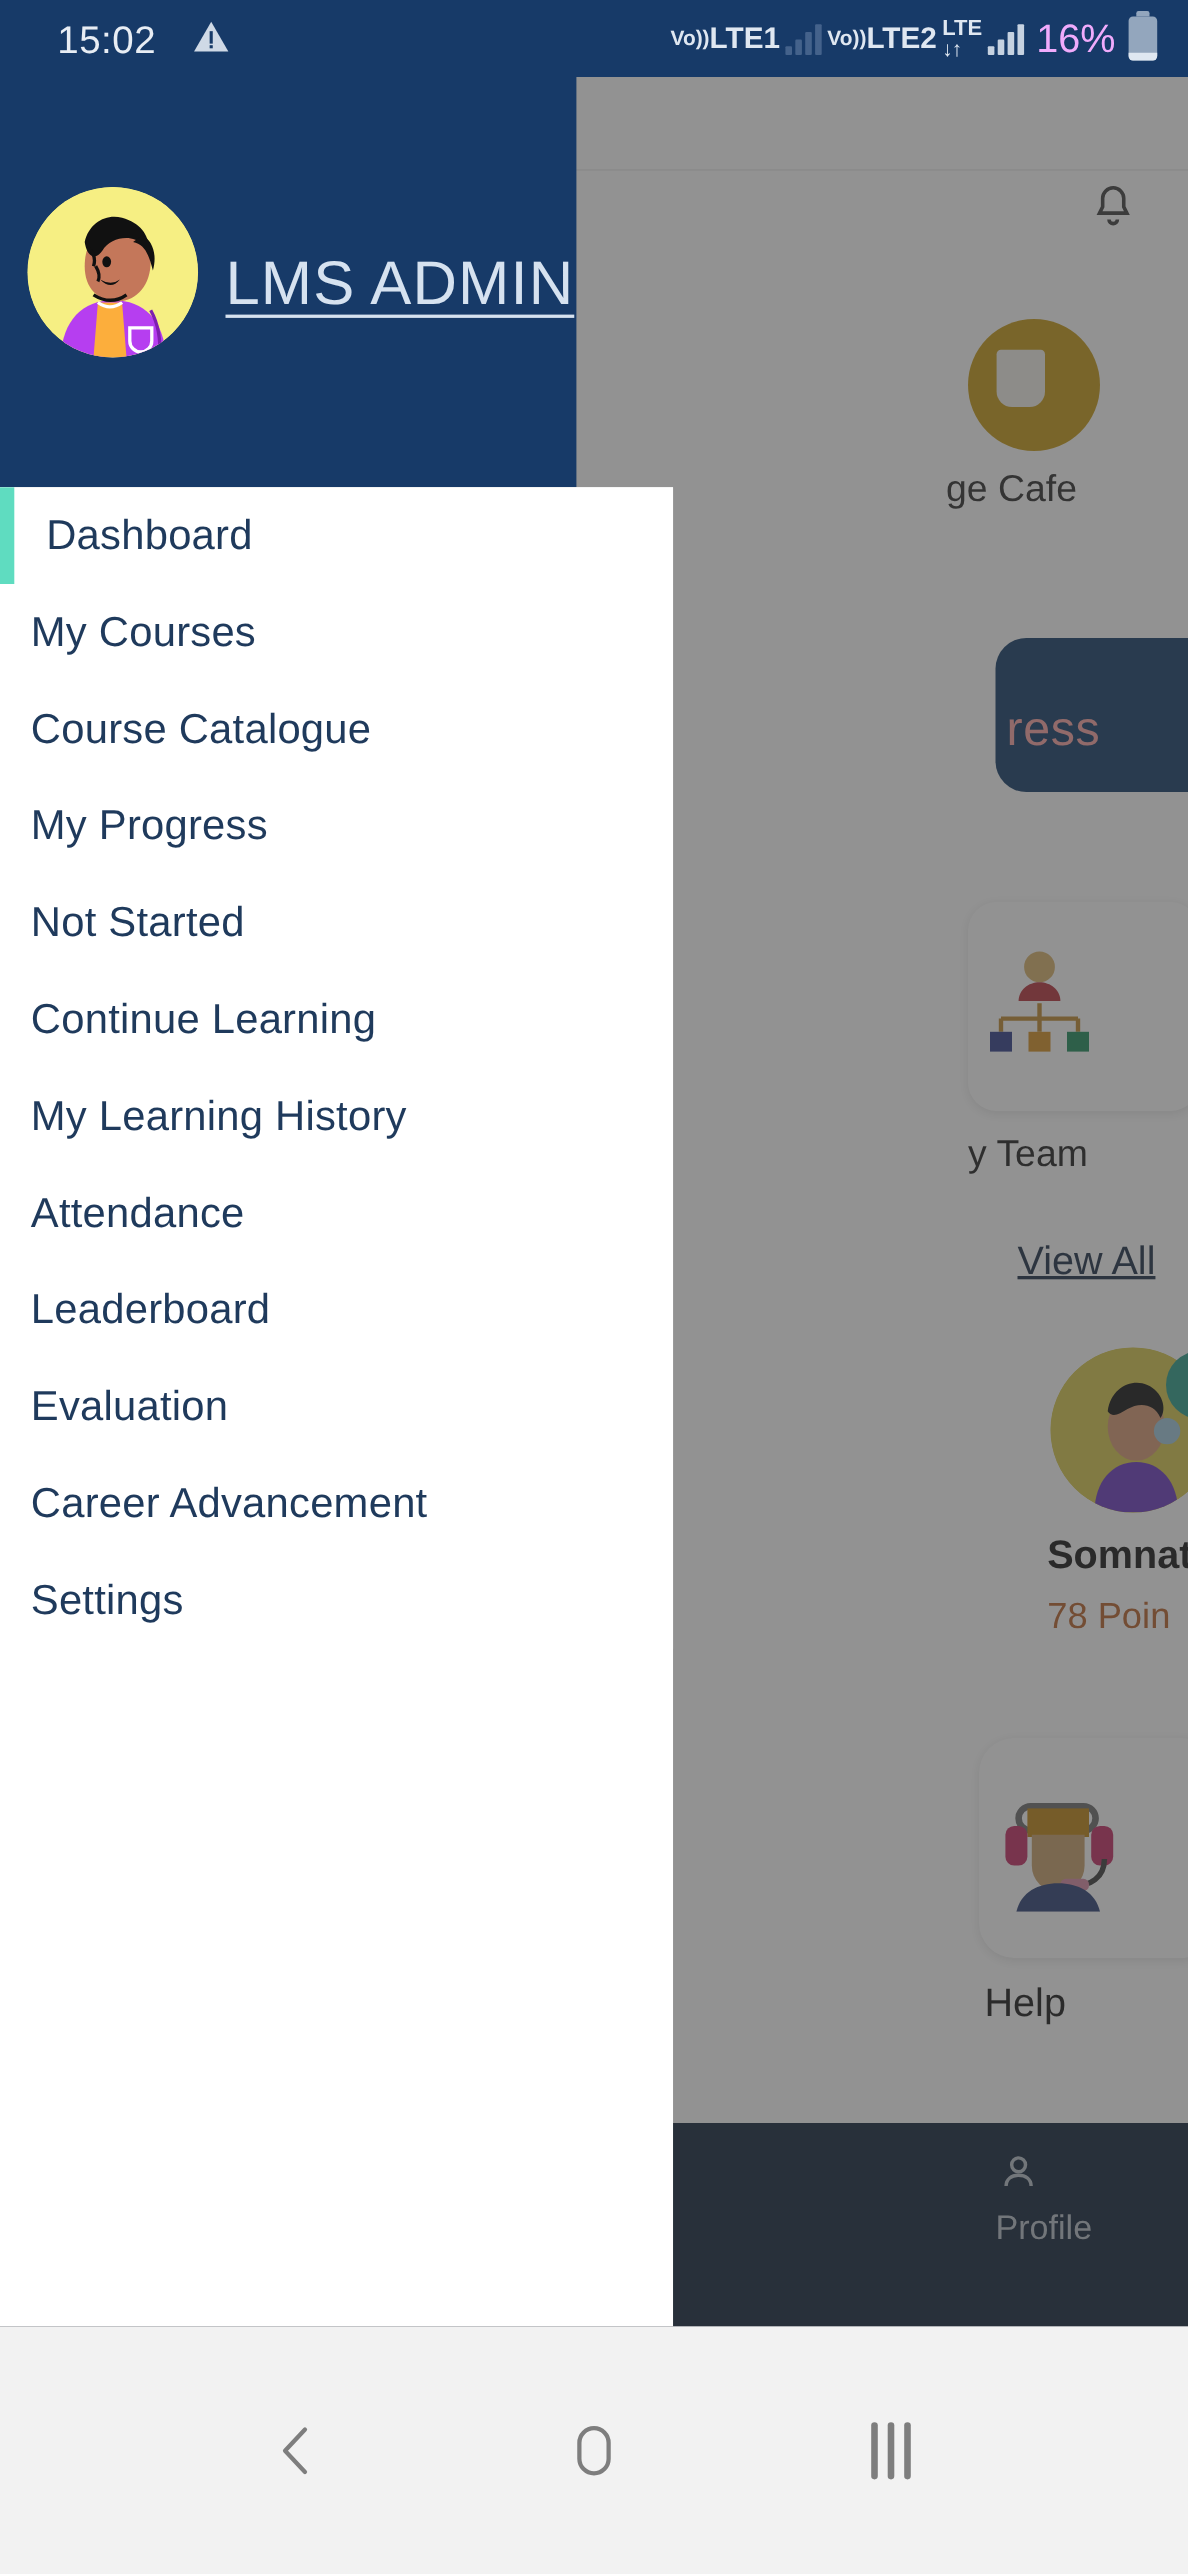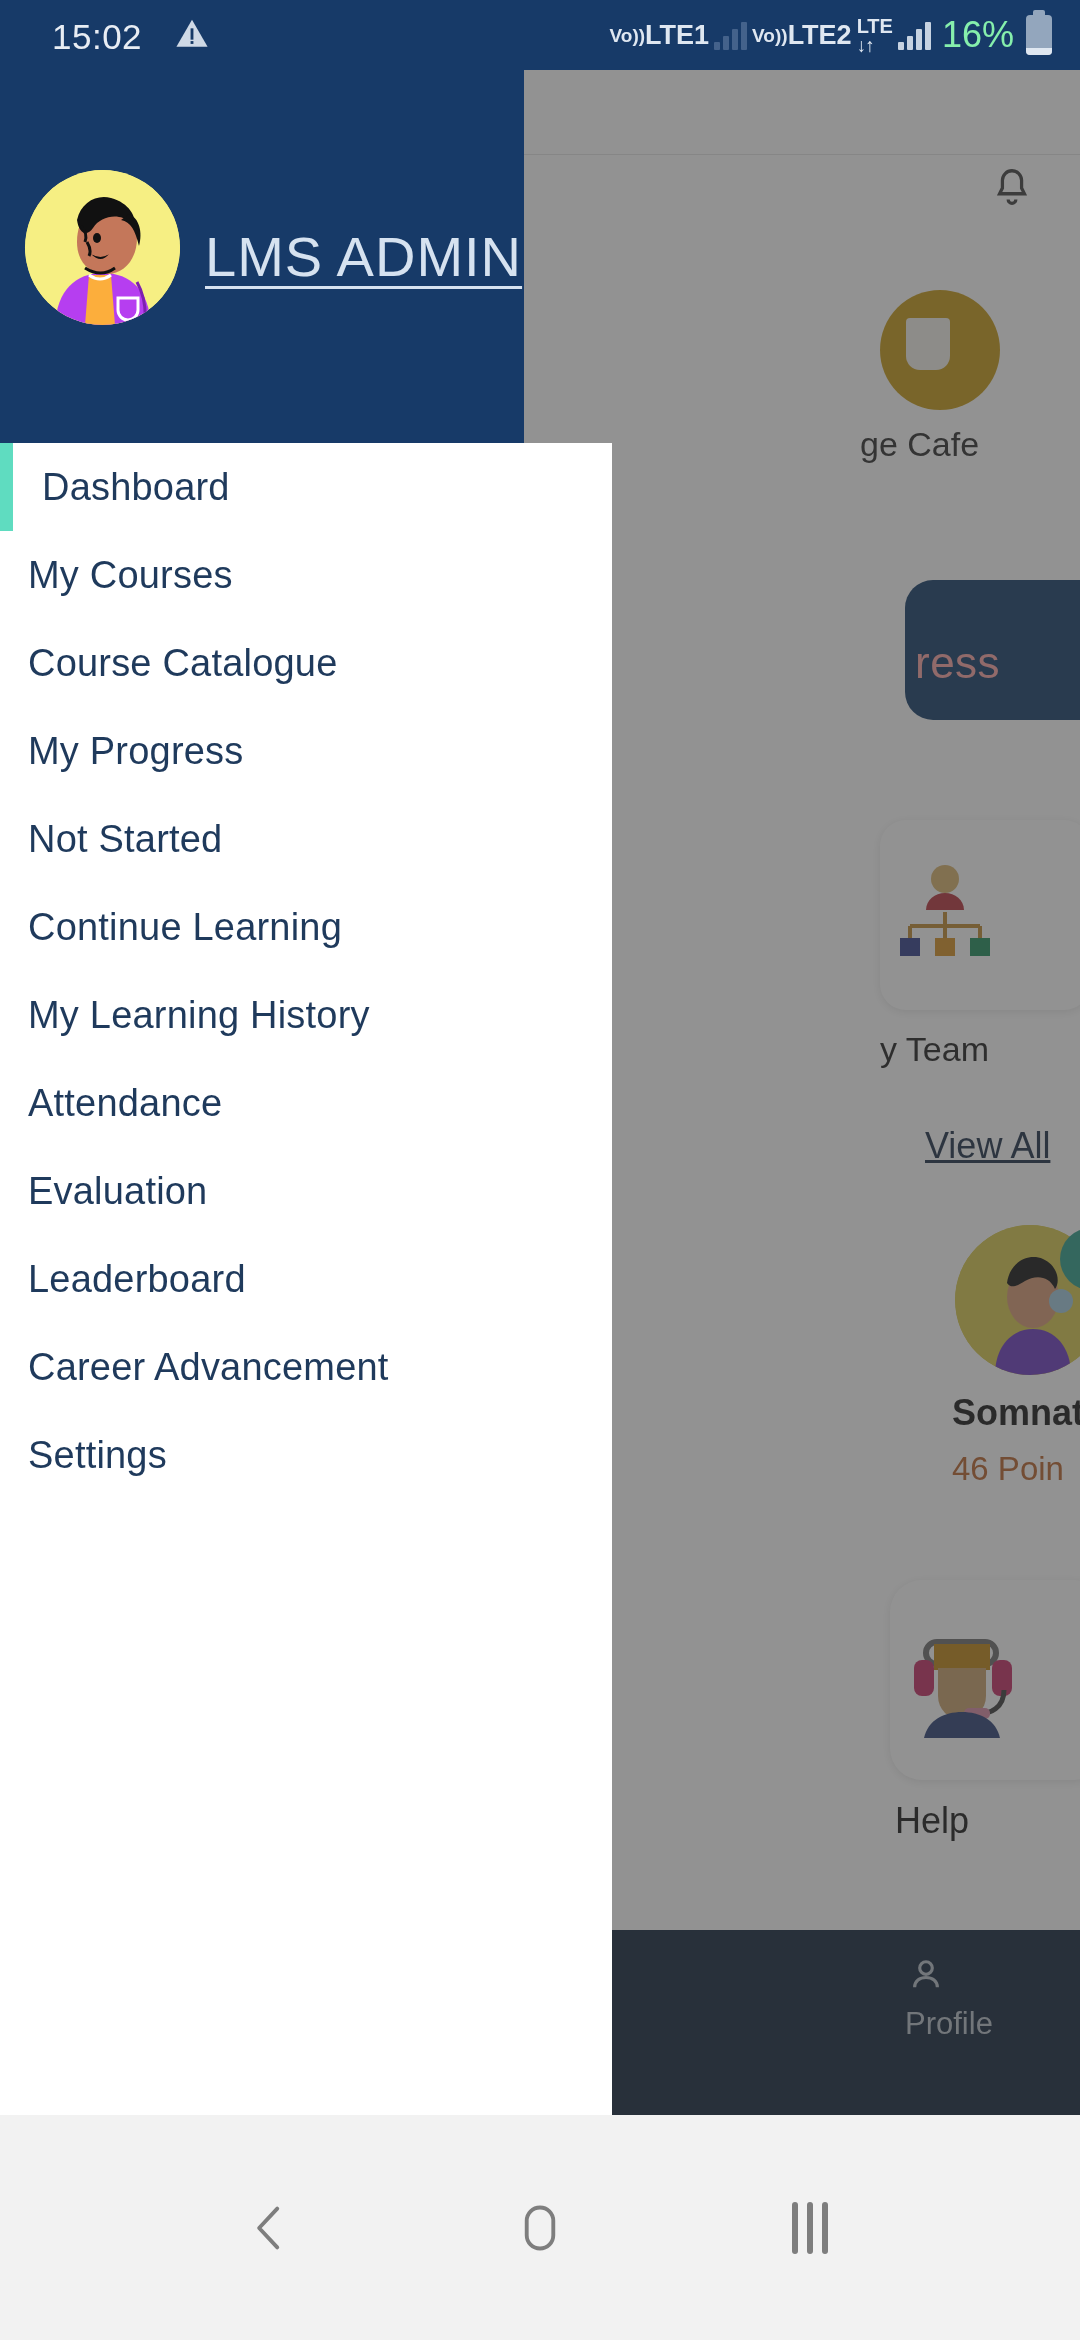--- a/index.html
+++ b/index.html
@@ -189,21 +189,21 @@
   .bars i:nth-child(4){height:28px;}
   .bars.dim i { background:#44628b; }
   .bars.dim i:nth-child(4){ background:#44628b; }
   .lte-arrows {
     display:flex; flex-direction: column; align-items:flex-start;
     color:#dfe7f1; line-height:1;
   }
   .lte-arrows .t1 { font-size: 20px; font-weight: bold; }
   .lte-arrows .t2 { font-size: 19px; letter-spacing:-1px; }
   #battery-pct {
-    font-size: 36px; color: #86efac; margin-left: 6px;
+    font-size: 36px; color: #f0abfc; margin-left: 6px;
   }
   #battery {
     position: relative;
     width: 26px; height: 40px;
     border-radius: 4px;
     background: #93a6bd;
     margin-left: 7px;
   }
   #battery::before {
     content:""; position:absolute; left:7px; top:-5px;
@@ -333,21 +333,21 @@
       <svg viewBox="0 0 150 150" width="150" height="150">
         <circle cx="75" cy="75" r="75" fill="#d8c84b"></circle>
         <path d="M40 150c0-28 16-46 38-46s38 18 38 46z" fill="#6a38c0"></path>
         <ellipse cx="78" cy="72" rx="26" ry="31" fill="#d89a73"></ellipse>
         <path d="M52 58c3-22 22-30 36-24 14 6 18 22 12 30-6-14-20-14-30-8-8 5-14 8-18 2z" fill="#101010"></path>
         <circle cx="106" cy="76" r="12" fill="#9fc9dd"></circle>
       </svg>
     </div>
     <div class="lb-badge">5</div>
     <div class="lb-name">Somnat</div>
-    <div class="lb-points">46 Poin</div>
+    <div class="lb-points">78 Poin</div>
 
     <div class="help-card">
       <svg class="headset" viewBox="0 0 120 110">
         <rect x="18" y="14" width="70" height="22" rx="11" fill="none" stroke="#6b6b6b" stroke-width="6"></rect>
         <rect x="26" y="16" width="56" height="26" fill="#c08410"></rect>
         <path d="M30 40h48v28a24 24 0 0 1-48 0z" fill="#c9a06a"></path>
         <rect x="6" y="32" width="20" height="36" rx="8" fill="#c42b63"></rect>
         <rect x="84" y="32" width="20" height="36" rx="8" fill="#c42b63"></rect>
         <path d="M96 62c0 18-14 24-26 24" stroke="#3a3a3a" stroke-width="5" fill="none"></path>
         <rect x="56" y="80" width="26" height="11" rx="5" fill="#d88aa5"></rect>
@@ -432,26 +432,26 @@
         <span class="label">My Learning History</span>
       </div>
 
       <div class="menu-item">
         <span class="bar"></span>
         <span class="label">Attendance</span>
       </div>
 
       <div class="menu-item">
         <span class="bar"></span>
+        <span class="label">Leaderboard</span>
+      </div>
+
+      <div class="menu-item">
+        <span class="bar"></span>
         <span class="label">Evaluation</span>
-      </div>
-
-      <div class="menu-item">
-        <span class="bar"></span>
-        <span class="label">Leaderboard</span>
       </div>
 
       <div class="menu-item">
         <span class="bar"></span>
         <span class="label">Career Advancement</span>
       </div>
 
       <div class="menu-item">
         <span class="bar"></span>
         <span class="label">Settings</span>

